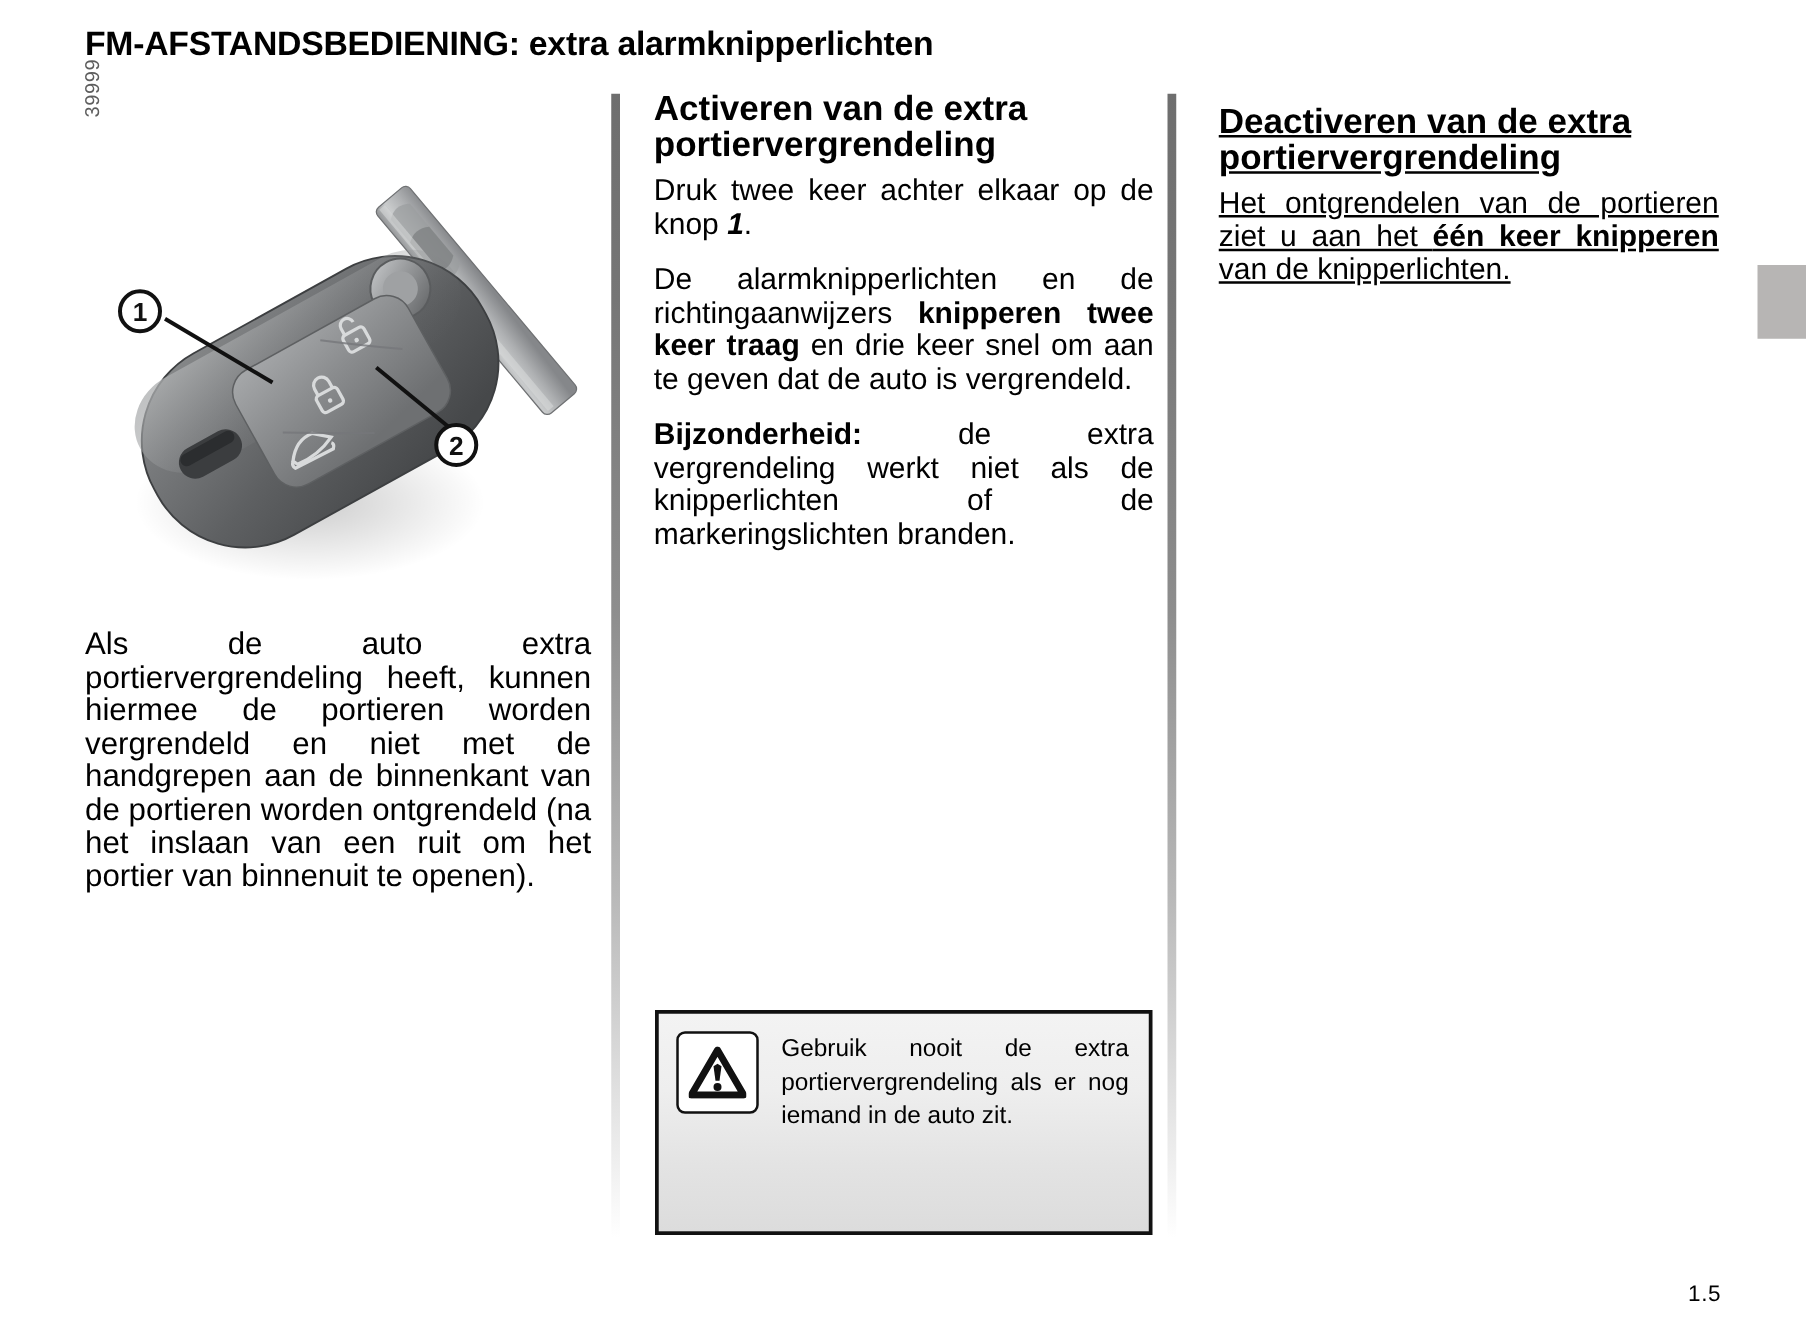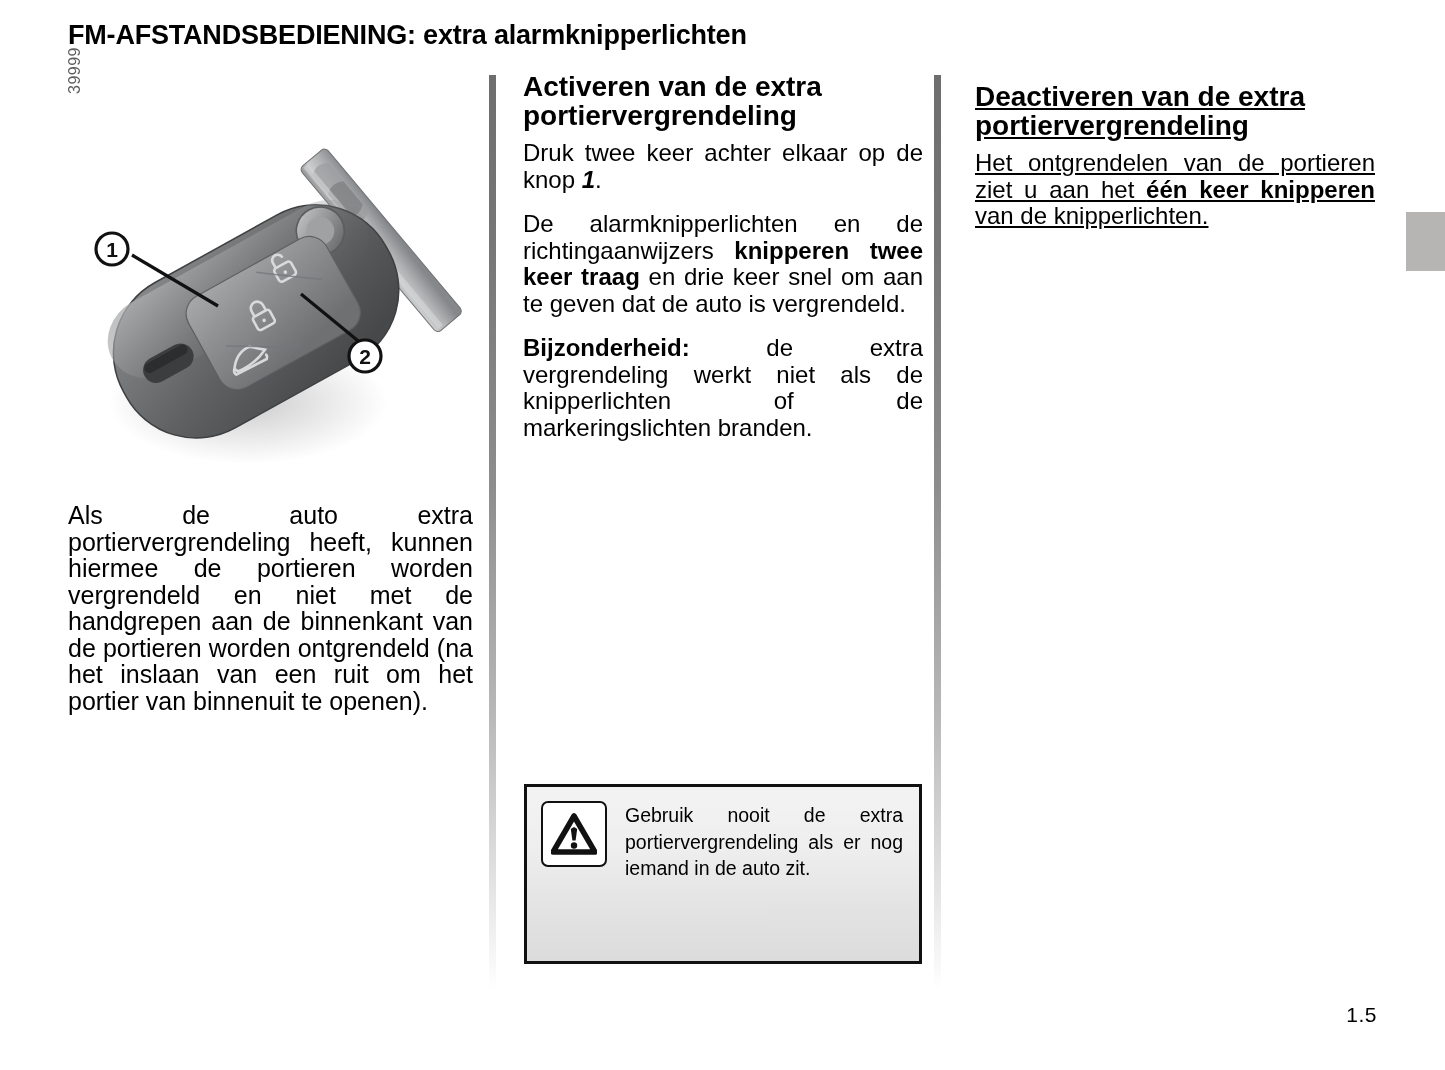--- a/index.html
+++ b/index.html
@@ -45,22 +45,22 @@
     top: 212px;
     width: 39px;
     height: 59px;
     background: #b7b5b4;
   }
 
   
   .page-number {
     position: absolute;
     right: 68px;
-    bottom: 43px;
-    font-size: 21px;
+    bottom: 24px;
+    font-size: 18px;
     letter-spacing: 0.5px;
   }
 
   
   .col-left {
     position: absolute;
     left: 68px;
     top: 72px;
     width: 405px;
   }
@@ -117,21 +117,21 @@
     margin: 0 0 18px 0;
   }
   .para.last { margin-bottom: 0; }
   .para b { font-weight: bold; }
   .para i { font-style: italic; font-weight: bold; }
 
   
   .warning-box {
     position: absolute;
     left: 524px;
-    top: 784px;
+    top: 808px;
     width: 398px;
     height: 180px;
     border: 3px solid #111111;
     background: linear-gradient(to bottom, #f3f3f3 0%, #eeeeee 35%, #e3e3e3 70%, #dcdcdc 100%);
     box-sizing: border-box;
   }
   .warning-inner {
     display: flex;
     padding: 14px 16px 0 14px;
   }

